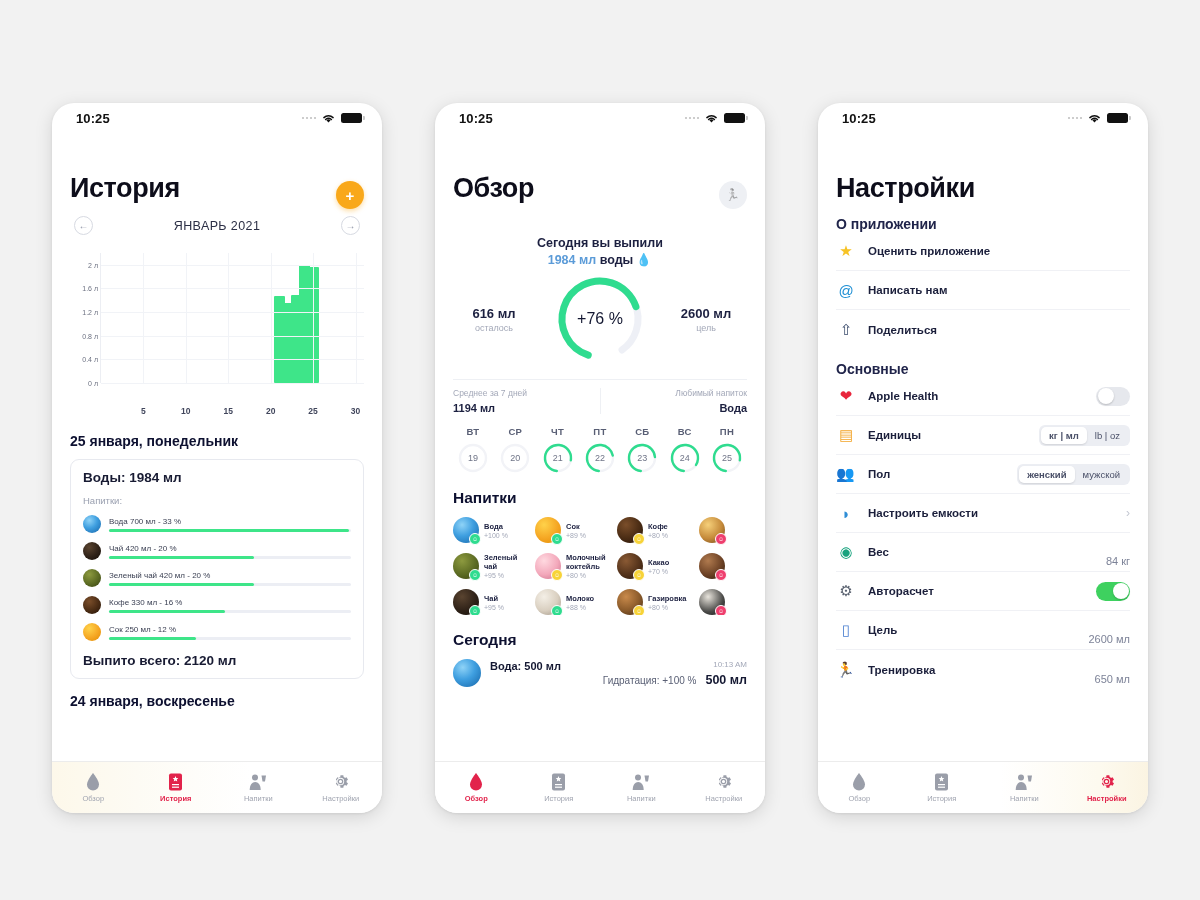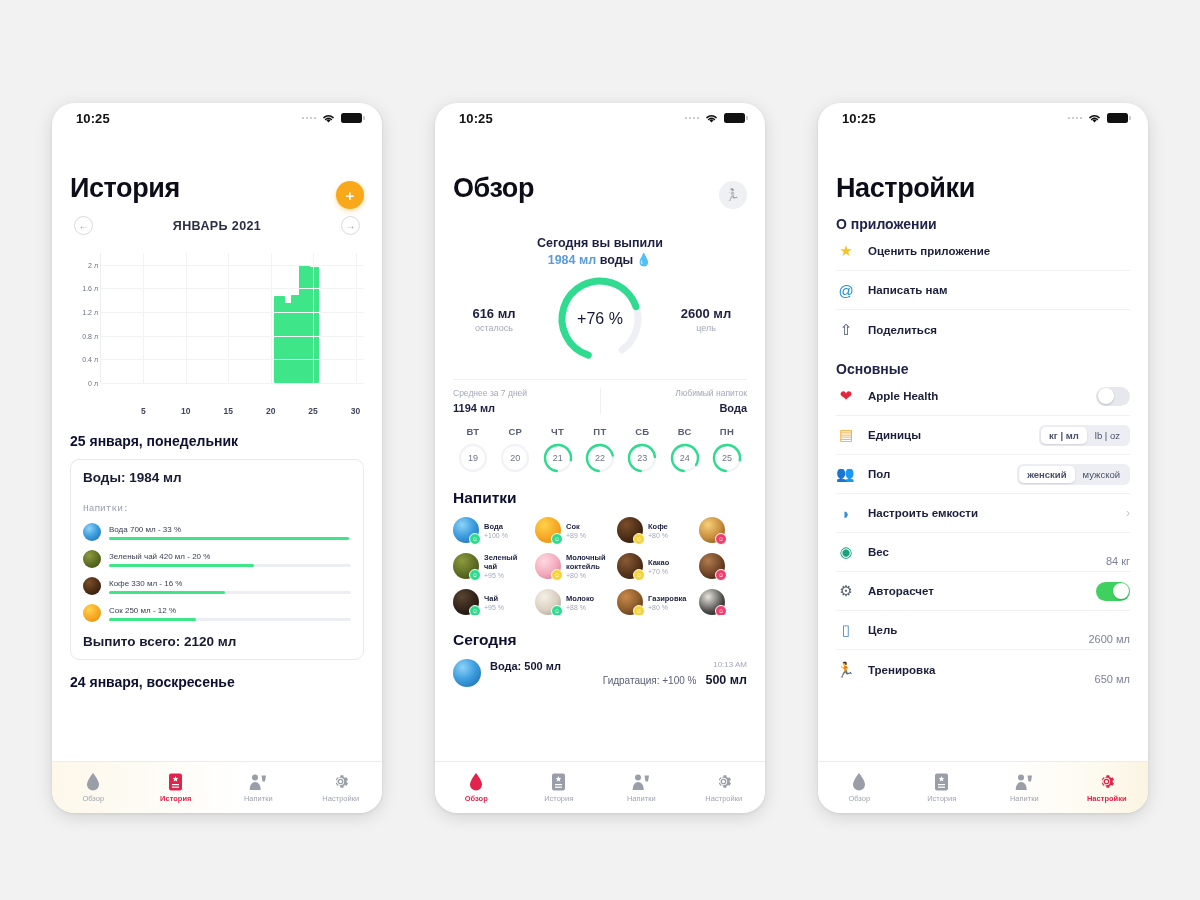--- a/index.html
+++ b/index.html
@@ -64,21 +64,21 @@
   
   .monthnav {
     display:flex; align-items:center; justify-content:space-between;
     margin-top: 12px; padding: 0 4px;
   }
   .navcirc {
     width: 19px; height: 19px; border-radius: 50%;
     border: 1px solid #d7dae2; color: #8f95a6;
     display:flex; align-items:center; justify-content:center; font-size: 10px;
   }
-  .monthlabel { font-size: 12.5px; font-weight: bold; color: #2b2f45; letter-spacing: .4px; }
+  .monthlabel { font-size: 12.5px; font-weight: normal; color: #2b2f45; letter-spacing: .4px; }
 
   
   .chart-wrap { margin-top: 18px; height: 150px; display: flex; }
   .y-axis {
     width: 30px; position: relative; height: 130px;
     font-size: 7px; color: #6b7081;
   }
   .y-axis span { position: absolute; right: 2px; transform: translateY(-50%); white-space: nowrap; }
   .plot {
     flex: 1; position: relative; height: 130px;
@@ -97,21 +97,21 @@
   }
   .x-axis span { position: absolute; transform: translateX(-50%); top: 3px; }
 
   
   .daytitle { font-size: 14px; font-weight: bold; color: #0d1030; margin-top: 14px; }
   .daycard {
     margin-top: 10px; border: 1px solid #e7e9ef; border-radius: 9px;
     padding: 10px 12px 10px 12px; background: #fff;
   }
   .card-h { font-size: 13.5px; font-weight: bold; color: #181b33; }
-  .card-sub { font-size: 9.5px; color: #9aa0b0; margin-top: 18px; font-family: Liberation Mono, monospace; }
+  .card-sub { font-size: 9.5px; color: #9aa0b0; margin-top: 10px; }
   .drinkrow { display:flex; align-items:center; gap: 8px; margin-top: 9px; }
   .dot-img {
     width: 18px; height: 18px; border-radius: 50%; flex: 0 0 18px;
   }
   .drinkinfo { flex: 1; }
   .drinklabel { font-size: 8px; color: #3b4053; margin-bottom: 3px; }
   .track { height: 3px; border-radius: 2px; background: #eceef4; position: relative; }
   .trackfill { position:absolute; left:0; top:0; bottom:0; border-radius:2px; background:#3ee589; }
   .card-total { font-size: 13.5px; font-weight: bold; color: #181b33; margin-top: 12px; }
 
@@ -309,20 +309,29 @@
               <div class="drinkrow">
                 <div class="dot-img blob-water"></div>
       <div class="drinkinfo">
         <div class="drinklabel">Вода 700 мл - 33 %</div>
         <div class="track">
           <div class="trackfill" style="width:99%"></div>
         </div>
       </div>
               </div>
               <div class="drinkrow">
+                <div class="dot-img blob-tea"></div>
+      <div class="drinkinfo">
+        <div class="drinklabel">Чай 420 мл - 20 %</div>
+        <div class="track">
+          <div class="trackfill" style="width:60%"></div>
+        </div>
+      </div>
+              </div>
+              <div class="drinkrow">
                 <div class="dot-img blob-green"></div>
       <div class="drinkinfo">
         <div class="drinklabel">Зеленый чай 420 мл - 20 %</div>
         <div class="track">
           <div class="trackfill" style="width:60%"></div>
         </div>
       </div>
               </div>
               <div class="drinkrow">
                 <div class="dot-img blob-coffee"></div>

